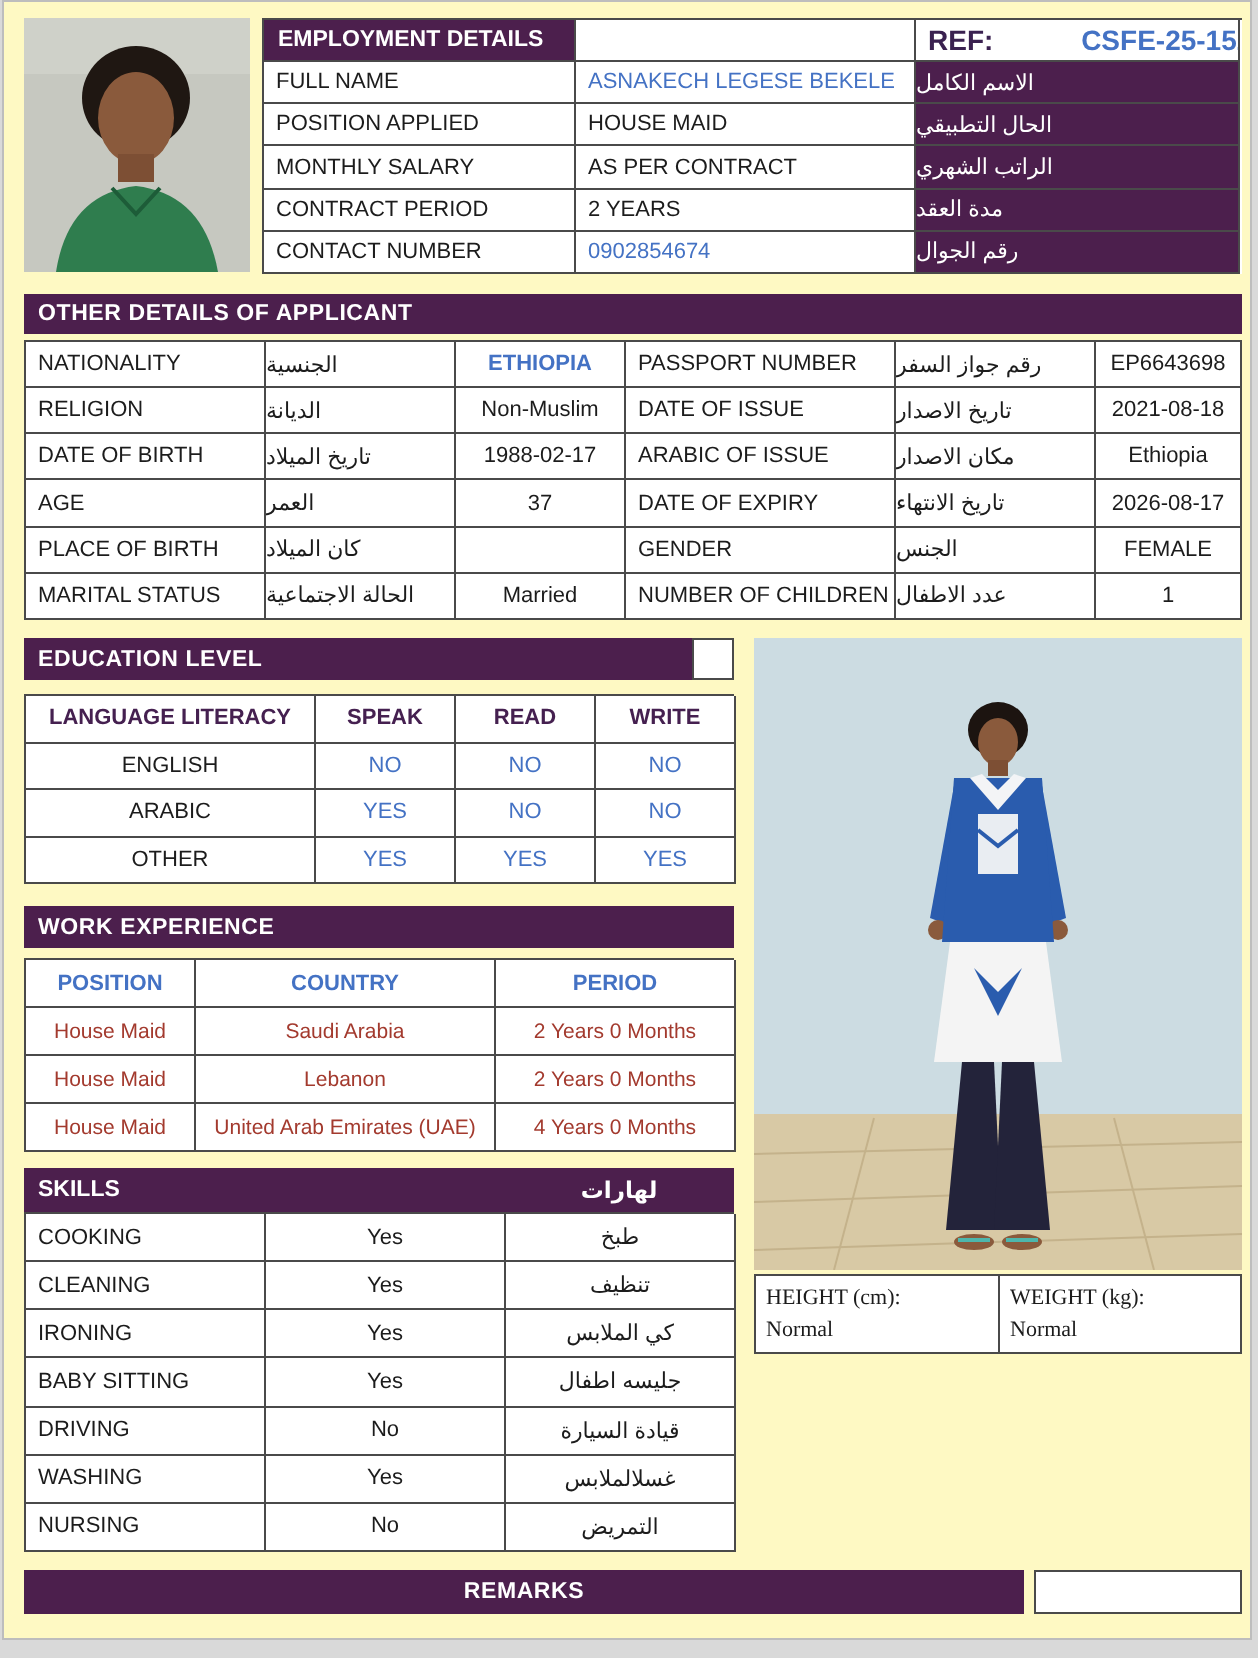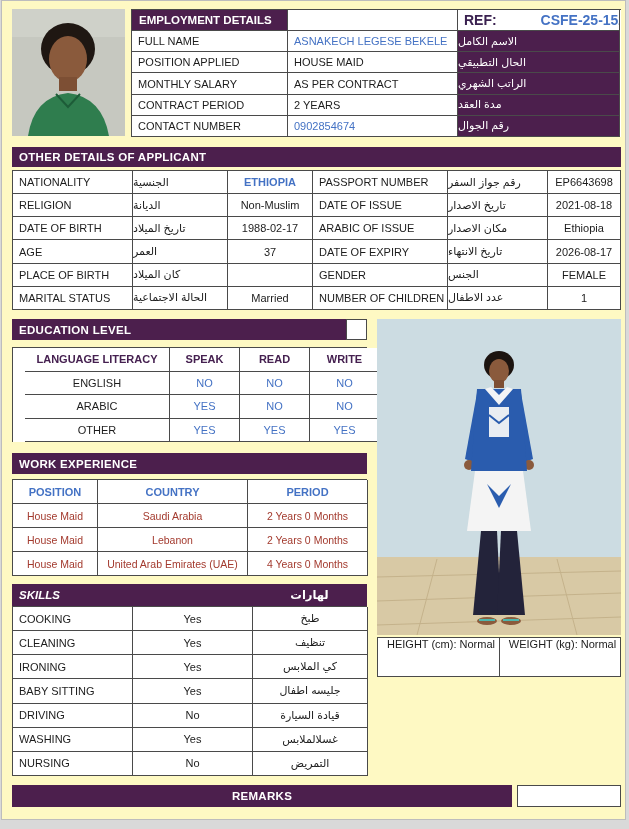--- a/index.html
+++ b/index.html
@@ -48,21 +48,21 @@
   .edu-h { color:#452050; font-weight:bold; justify-content:center; }
 
   
   .work-h { color:#4472C4; font-weight:bold; justify-content:center; }
   .work-cell { font-size:10.5px; }
 
   .skills-bar-grid { display:grid; grid-template-columns:120px 120px 115px; background:#4C1F4D; }
   .skills-bar-grid .bseg { color:#fff; font-weight:bold; font-size:11.5px; display:flex; align-items:center; }
 
   .photo-frame { overflow:hidden; background:#c9c9c3; }
-  .meas-cell { flex-direction:row; align-items:flex-start; justify-content:center; padding-left:5px; gap:3px; line-height:13px; }
+  .meas-cell { flex-direction:column; align-items:flex-start; justify-content:center; padding-left:5px; gap:3px; line-height:13px;font-family:Liberation Serif, serif; }
 </style>
 </head>
 <body>
 
 <div class="page">
 
   <div class="abs photo-frame" style="left:10px; top:8px; width:113px; height:127px;">
     <svg width="113" height="127" viewBox="0 0 113 127">
       <rect width="113" height="127" fill="#c6c8c0"></rect>
       <rect width="113" height="28" fill="#cfd1c9"></rect>
@@ -144,21 +144,21 @@
     <div class="cell ar-dark">الحالة الاجتماعية</div>
     <div class="cell ctr">Married</div>
     <div class="cell lbl">NUMBER OF CHILDREN</div>
     <div class="cell ar-dark">عدد الاطفال</div>
     <div class="cell ctr">1</div>
   </div>
 
   <div class="abs hdr-bar" style="left:10px; top:318px; width:355px; height:21px;">EDUCATION LEVEL</div>
   <div class="abs white-cap" style="left:344px; top:318px; width:21px; height:21px;"></div>
 
-  <div class="abs grid" style="left:10px; top:346px; width:355px; height:95px; grid-template-columns:145px 70px 70px 70px; grid-auto-rows:1fr;padding-left:12px;">
+  <div class="abs grid" style="left:10px; top:346px; width:355px; height:95px; grid-template-columns:145px 70px 70px 70px; grid-auto-rows:1fr;">
     <div class="cell edu-h">LANGUAGE LITERACY</div>
     <div class="cell edu-h">SPEAK</div>
     <div class="cell edu-h">READ</div>
     <div class="cell edu-h">WRITE</div>
 
     <div class="cell ctr">ENGLISH</div>
     <div class="cell ctr blue">NO</div>
     <div class="cell ctr blue">NO</div>
     <div class="cell ctr blue">NO</div>
 
@@ -187,21 +187,21 @@
     <div class="cell ctr red work-cell">House Maid</div>
     <div class="cell ctr red work-cell">Lebanon</div>
     <div class="cell ctr red work-cell">2 Years 0 Months</div>
 
     <div class="cell ctr red work-cell">House Maid</div>
     <div class="cell ctr red work-cell">United Arab Emirates (UAE)</div>
     <div class="cell ctr red work-cell">4 Years 0 Months</div>
   </div>
 
   <div class="abs skills-bar-grid" style="left:10px; top:583px; width:355px; height:22px;">
-    <div class="bseg" style="padding-left:7px;font-style:italic;">SKILLS</div>
+    <div class="bseg" style="padding-left:7px;">SKILLS</div>
     <div class="bseg"></div>
     <div class="bseg" style="justify-content:center; direction:rtl;">لهارات</div>
   </div>
 
   <div class="abs grid" style="left:10px; top:605px; width:355px; height:170px; grid-template-columns:120px 120px 115px; grid-auto-rows:1fr;">
     <div class="cell lbl">COOKING</div>
     <div class="cell ctr">Yes</div>
     <div class="cell ctr" style="direction:rtl;">طبخ</div>
 
     <div class="cell lbl">CLEANING</div>

